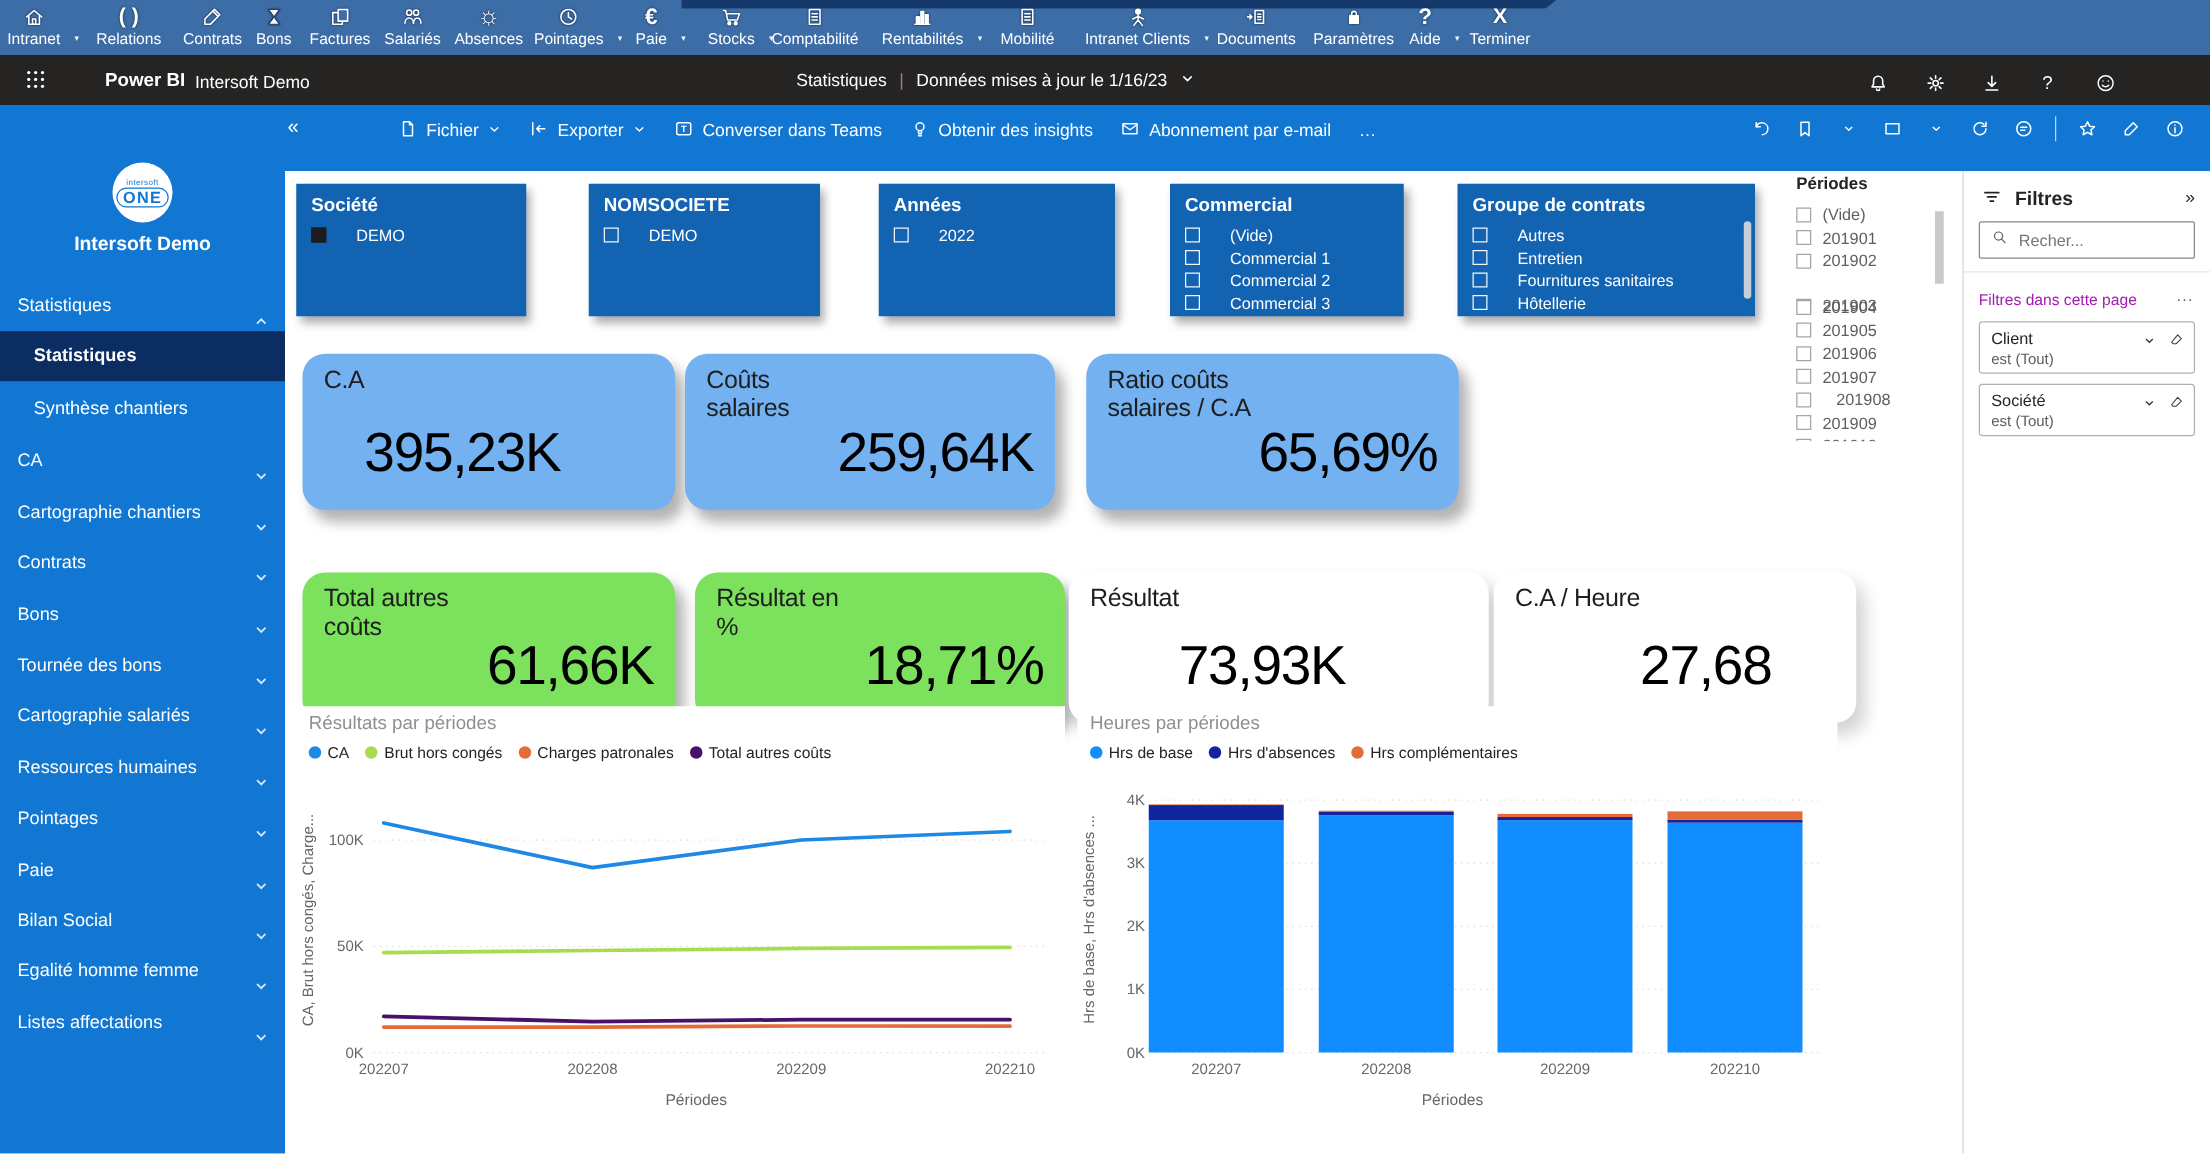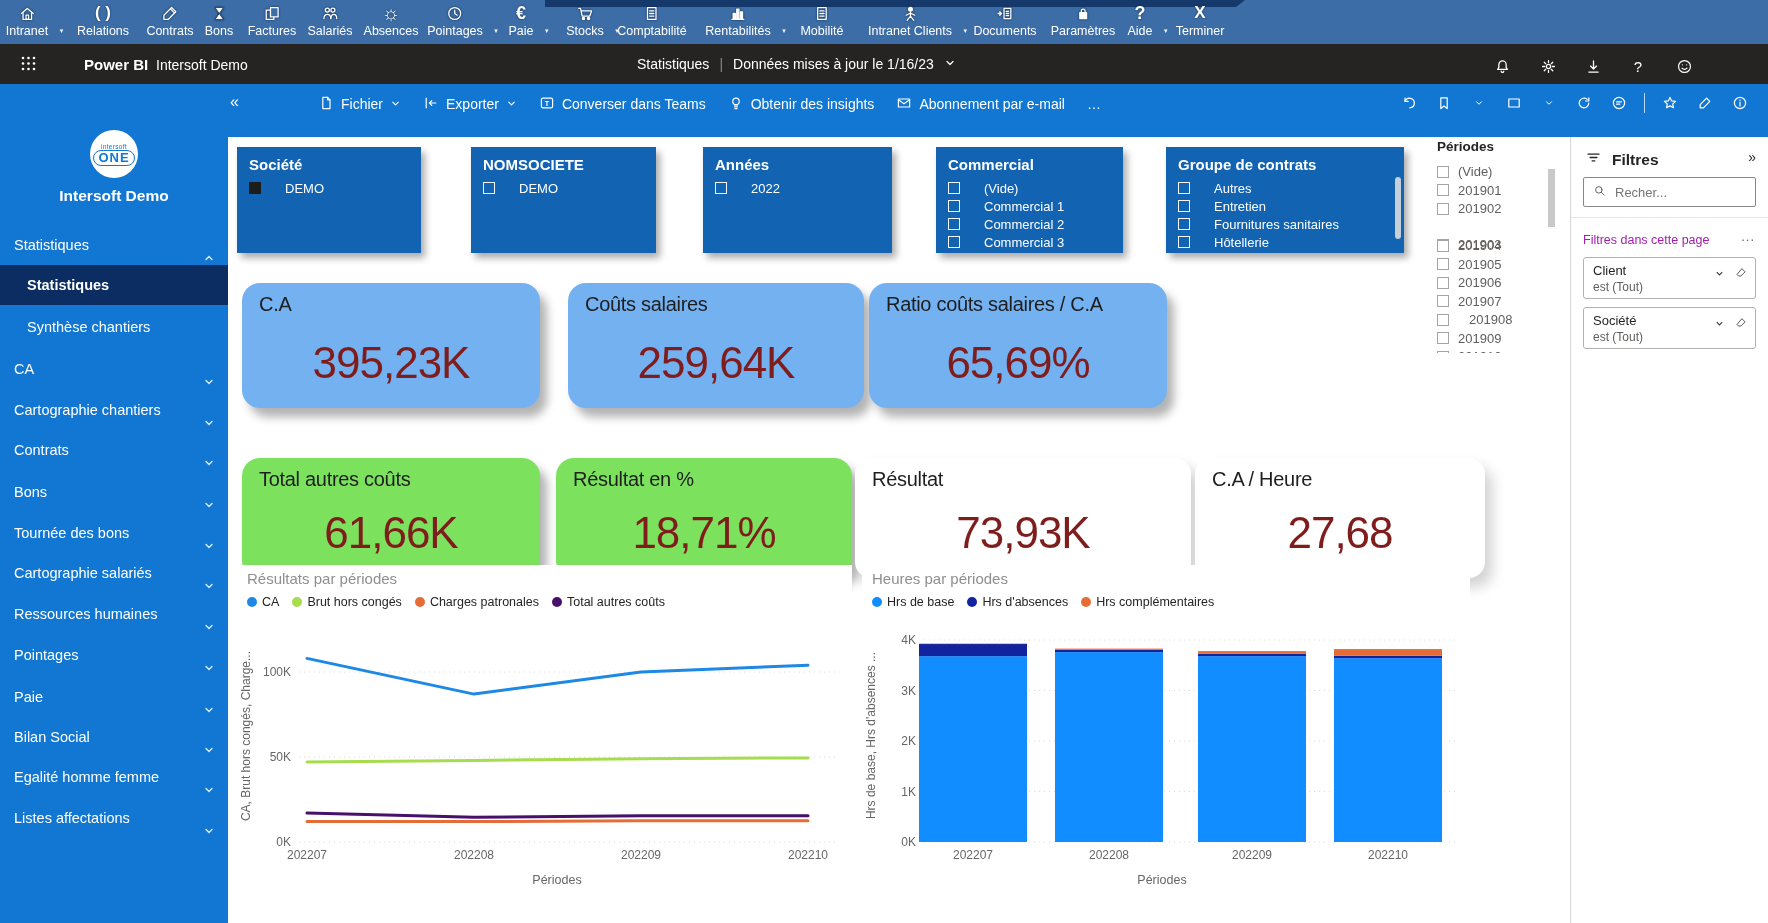--- a/index.html
+++ b/index.html
@@ -66,26 +66,26 @@
   .s-scroll { position:absolute; right:3px; top:30px; width:6px; height:62px; background:#c4cfd9; border-radius:3px; }
 
   .periodes { position:absolute; left:1203px; top:2px; width:140px; }
   .periodes-title { font-size:13.5px; font-weight:600; color:#252423; margin-left:6px; }
   .periodes-items { position:relative; height:195px; overflow:hidden; margin-top:4px; }
   .p-item { position:absolute; left:6px; display:flex; align-items:center; gap:9px; font-size:13px; color:#605e5c; cursor:pointer; }
   .p-cb { width:12px; height:12px; border:1px solid #a6a4a2; background:#fff; flex:0 0 auto; }
   .p-scroll { position:absolute; left:1320px; top:26px; width:7px; height:182px; }
   .p-thumb { position:absolute; top:6px; width:7px; height:58px; background:#c9c9c9; }
 
-  .kpi { position:absolute; padding:10px 17px; display:flex; flex-direction:column; }
+  .kpi { position:absolute; padding:10px 17px; display:flex; flex-direction:row; }
   .kpi.blue  { background:#73B1F1; border-radius:18px; box-shadow:7px 9px 10px rgba(0,0,0,.30); }
   .kpi.green { background:#7CE25E; border-radius:18px; box-shadow:7px 9px 10px rgba(0,0,0,.30); }
   .kpi.white { background:#fff;    border-radius:16px; box-shadow:7px 9px 14px rgba(0,0,0,.18); }
   .kpi-title { font-size:20px; color:#1e1e1e; letter-spacing:-.3px; }
-  .kpi-value { font-size:44px; color:#7f1d1d; letter-spacing:-1px; text-align:center; margin-top:auto; margin-bottom:10px; }
+  .kpi-value { font-size:44px; color:#000000; letter-spacing:-1px; text-align:center; margin-top:auto; margin-bottom:10px; }
 
   .chip { position:absolute; left:9px; top:287px; background:#e6e6e6; color:#363636; font-size:13.5px;
           padding:7px 12px; border-radius:7px; box-shadow:3px 4px 6px rgba(0,0,0,.25); }
 
   .chart-panel { position:absolute; top:428px; height:325px; background:#fff; }
   .chart-title { position:absolute; left:10px; top:5px; font-size:15px; color:#8F8F8F; }
   .legend { position:absolute; left:10px; top:30px; display:flex; align-items:center; gap:13px; }
   .legend-item { display:flex; align-items:center; gap:5px; font-size:12.5px; color:#252423; white-space:nowrap; }
   .legend-dot { width:10px; height:10px; border-radius:50%; flex:0 0 auto; }
   .ylab { position:absolute; left:2px; top:62px; height:218px; display:flex; align-items:center; }
@@ -659,21 +659,21 @@
     </div>
     <div class="p-scroll">
         <div class="p-thumb"></div>
       </div>
 
     <div id="kpiCards">
         <div class="kpi blue" style="left: 14px; width: 298px; top: 146px; height: 125px;">
           <div class="kpi-title">C.A</div>
           <div class="kpi-value">395,23K</div>
         </div>
-        <div class="kpi blue" style="left: 340px; width: 296px; top: 146px; height: 125px;">
+        <div class="kpi blue" style="left: 320px; width: 296px; top: 146px; height: 125px;">
           <div class="kpi-title">Coûts salaires</div>
           <div class="kpi-value">259,64K</div>
         </div>
         <div class="kpi blue" style="left: 641px; width: 298px; top: 146px; height: 125px;">
           <div class="kpi-title">Ratio coûts salaires / C.A</div>
           <div class="kpi-value">65,69%</div>
         </div>
         <div class="kpi green" style="left: 14px; width: 298px; top: 321px; height: 120px;">
           <div class="kpi-title">Total autres coûts</div>
           <div class="kpi-value">61,66K</div>

